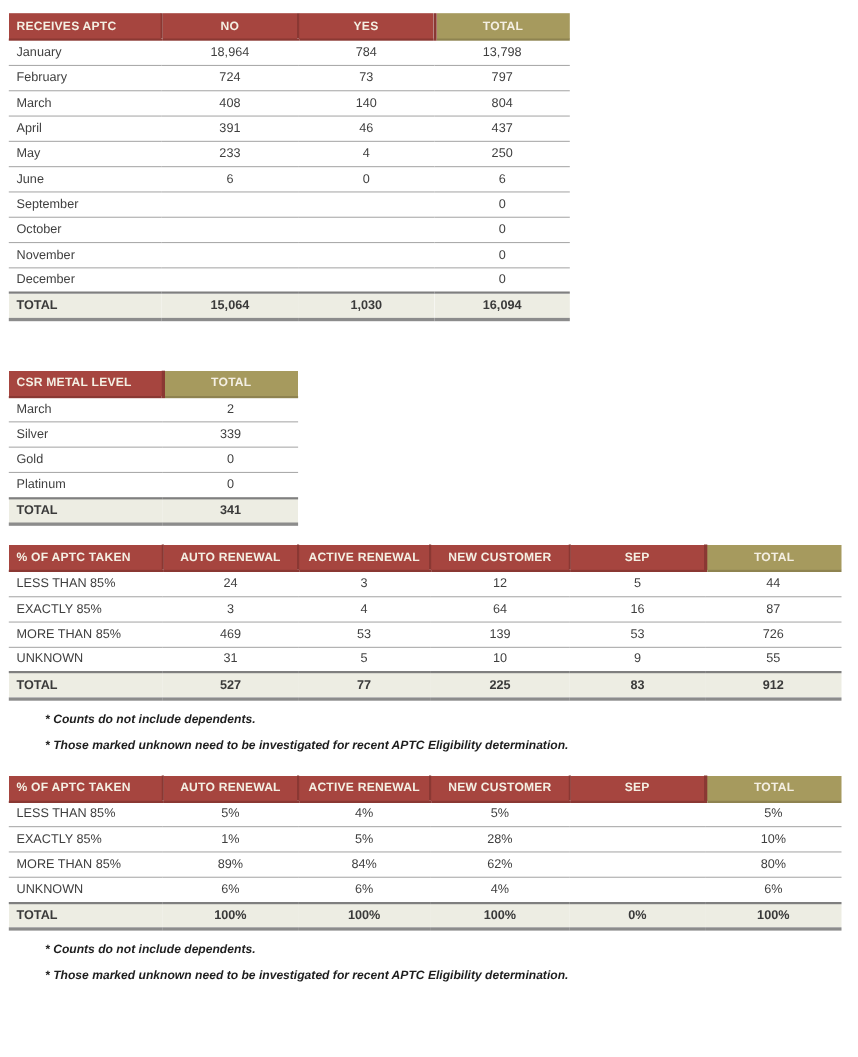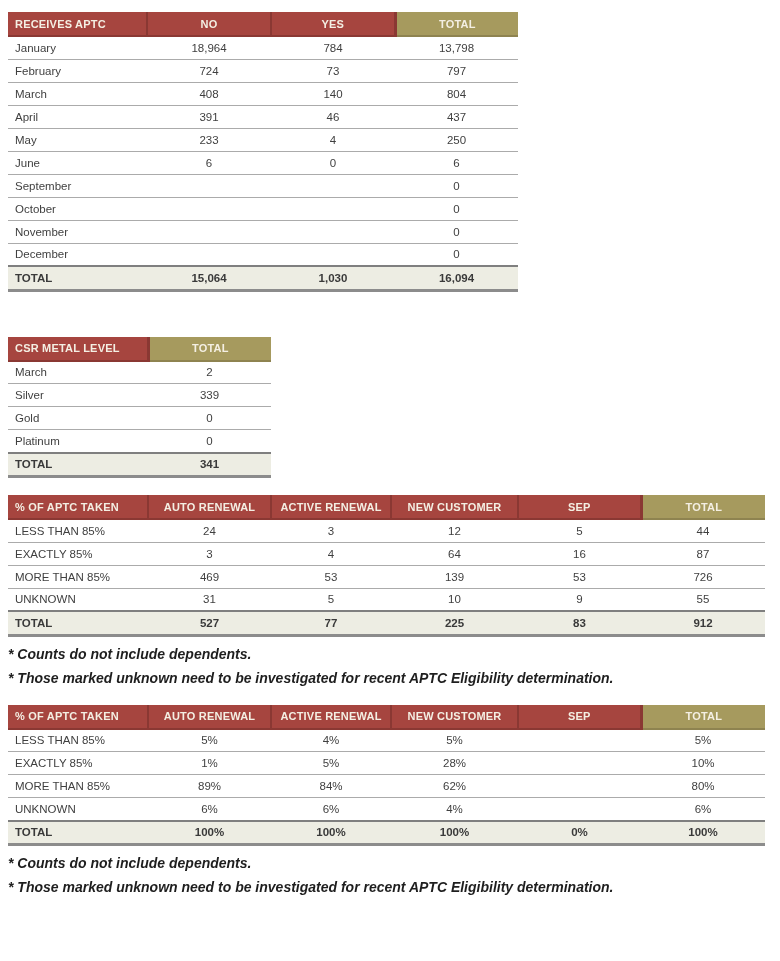--- a/index.html
+++ b/index.html
@@ -30,22 +30,22 @@
     height:23px;font-size:11.5px;color:var(--txt);
     border-bottom:1px solid var(--row-line);white-space:nowrap;overflow:hidden;
   }
   td.label{text-align:left;padding-left:7px;}
   td.val{text-align:center;}
   tr.total td{
     background:var(--total-bg);font-weight:bold;height:24px;
     border-top:2px solid var(--heavy);border-bottom:3px solid #8C8C8C;color:#3A3A3A;
   }
   .footnote{
-    font-size:14px;font-weight:bold;font-style:italic;color:#1E1E1E;
-    margin-top:10px;line-height:14px;
+    font-size:11px;font-weight:bold;font-style:italic;color:#1E1E1E;
+    margin-top:10px;line-height:14px;margin-left:33px;
   }
 </style>
 </head>
 <body>
 
 <div class="page">
   <section id="sec-0">
       <table style="width: 510px;">
         <colgroup>
           <col style="width: 139px;">

